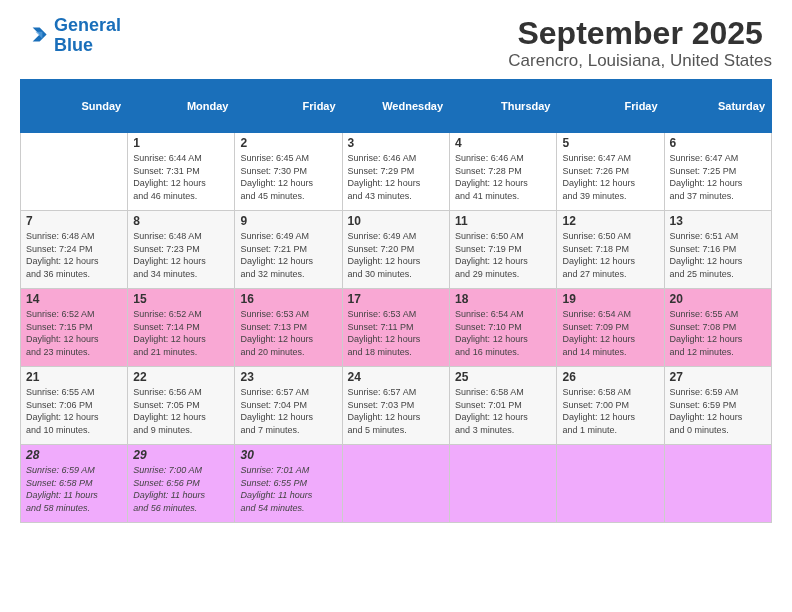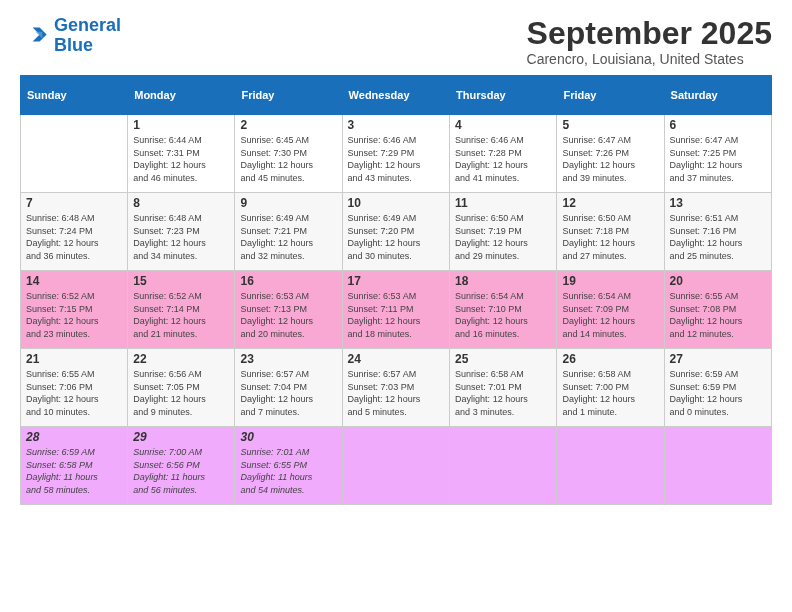--- a/index.html
+++ b/index.html
@@ -34,42 +34,42 @@
       line-height: 1.1;
     }
     .logo-text span {
       color: #1a6fba;
     }
     .logo-icon {
       width: 28px;
       height: 28px;
     }
     .title-block {
-      text-align: left;
+      text-align: center;
     }
     .month-title {
       font-size: 32px;
       font-weight: bold;
       color: #333;
       line-height: 1.1;
     }
     .subtitle {
-      font-size: 14px;
+      font-size: 17px;
       color: #555;
     }
     .calendar {
       width: 100%;
       border-collapse: collapse;
       font-size: 10px;
     }
     .calendar th {
       background: #1a6fba;
       color: #fff;
-      text-align: left;
-      padding: 13px 6px;
+      text-align: right;
+      padding: 20px 6px;
       font-size: 11px;
       font-weight: bold;
       border: 1px solid #1a6fba;
     }
     .calendar td {
       border: 1px solid #ccc;
       vertical-align: top;
       padding: 3px 5px;
       width: 108px;
       height: 78px;

